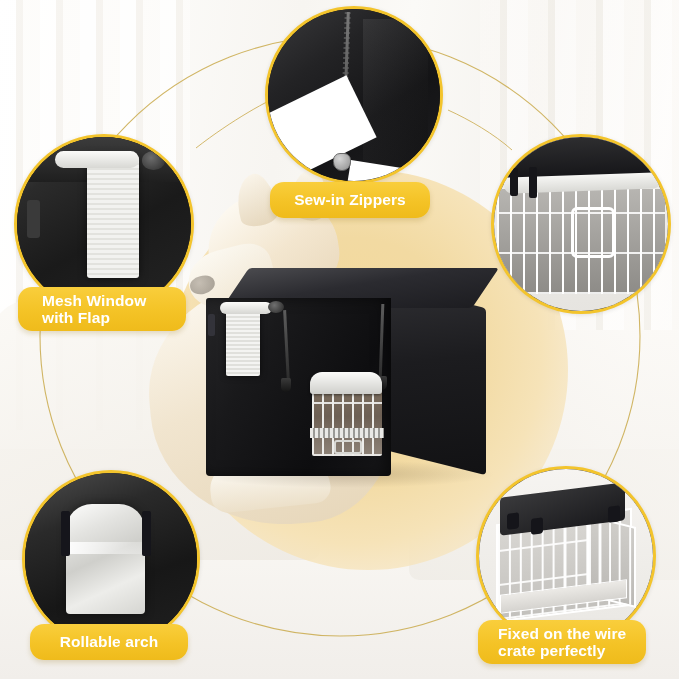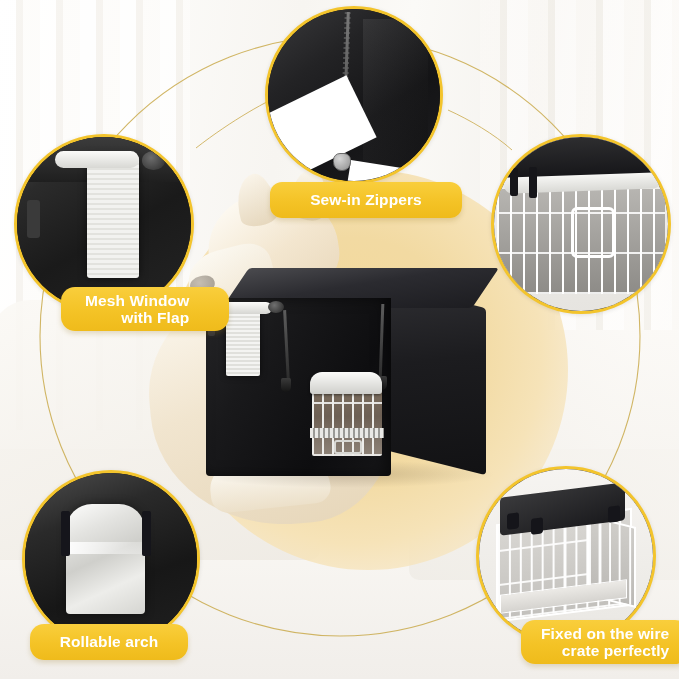--- a/index.html
+++ b/index.html
@@ -268,23 +268,23 @@
     color:#ffffff;
     font-weight:bold;
     border-radius:14px;
     display:flex;align-items:center;
     box-shadow:0 3px 5px rgba(150,120,30,.22);
     letter-spacing:.1px;
     line-height:1.12;
     white-space:pre-line;
   }
   .badge.center{justify-content:center;text-align:center;}
-  .badge.leftal{justify-content:flex-start;text-align:right;margin-left:43px;}
+  .badge.leftal{justify-content:flex-start;text-align:left;}
   #badge-mesh    {left:18px; top:287px; width:168px;height:44px;font-size:15.5px;padding-left:24px;box-sizing:border-box;}
-  #badge-zippers {left:270px;top:182px;width:192px;height:36px;font-size:15.5px;border-radius:12px;}
+  #badge-zippers {left:270px;top:182px;width:160px;height:36px;font-size:15.5px;}
   #badge-flaps   {left:498px;top:299px;width:160px;height:36px;font-size:15.5px;}
   #badge-arch    {left:30px; top:624px;width:158px;height:36px;font-size:15.5px;}
   #badge-fixed   {left:478px;top:620px;width:168px;height:44px;font-size:15.5px;padding-left:20px;box-sizing:border-box;}
 </style>
 </head>
 <body>
 
 <div id="stage">
 
   <div class="bg-wall"></div>

